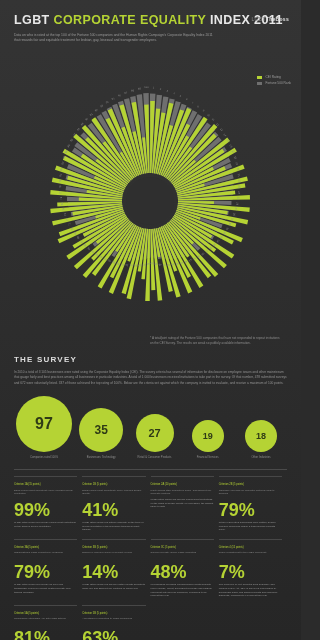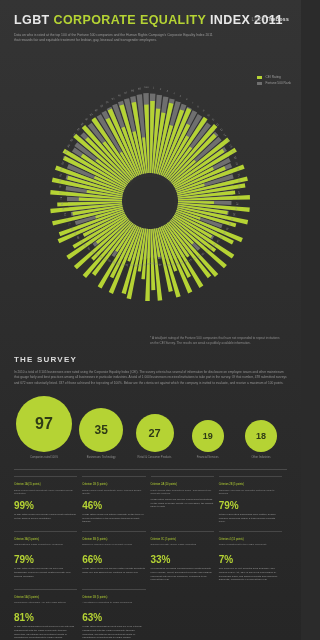--- a/index.html
+++ b/index.html
@@ -33,21 +33,21 @@
   .ball{border-radius:50%;background:#b5d334;color:#2f3b16;display:flex;align-items:center;justify-content:center;font-weight:bold;}
   .cap{font-size:2.7px;color:#8d8d8d;text-align:center;margin-top:4px;line-height:1.4;width:48px;}
 
   .rule{height:1px;background:#4a4a4a;margin:10px 0 6px 0;}
 
   
   .grid{display:flex;flex-wrap:wrap;}
   .cell{width:25%;box-sizing:border-box;padding-right:5px;margin-bottom:7px;}
   .qhead{font-size:2.6px;color:#b5d334;line-height:1.35;margin-bottom:2px;}
   .qtext{font-size:2.5px;color:#8b8b8b;line-height:1.4;min-height:9px;}
-  .pct{font-size:10px;font-weight:bold;color:#b5d334;line-height:1;margin:3px 0 2px 0;}
+  .pct{font-size:18px;font-weight:bold;color:#b5d334;line-height:1;margin:3px 0 2px 0;}
   .ans{font-size:2.5px;color:#9b9b9b;line-height:1.45;}
   .hsep{height:1px;background:#474747;width:100%;margin:0 0 6px 0;}
 </style>
 </head>
 <body>
 
 <div class="page">
 
   <div class="header">
     <div class="title">
@@ -412,21 +412,21 @@
           <div class="hsep"></div>
           <div class="qhead">Criterion 1A (15 points)</div>
           <div class="qtext">Equal employment opportunity policy includes sexual orientation</div>
           <div class="pct">99%</div>
           <div class="ans">of CEI-rated employers provide employment protections on the basis of sexual orientation</div>
         </div>
         <div class="cell">
           <div class="hsep"></div>
           <div class="qhead">Criterion 1B (5 points)</div>
           <div class="qtext">Equal employment opportunity policy includes gender identity</div>
-          <div class="pct">46%</div>
+          <div class="pct">41%</div>
           <div class="ans">of CEI-rated employers further elaborate on the topic of sexual orientation in the workplace through diversity training</div>
         </div>
         <div class="cell">
           <div class="hsep"></div>
           <div class="qhead">Criterion 2A (10 points)</div>
           <div class="qtext">Parity across other benefits for same- and different-sex domestic partners</div>
           <div class="ans">of CEI-rated employers provide employment protections on the basis of gender identity or expression, the highest figure to date</div>
         </div>
         <div class="cell">
           <div class="hsep"></div>
@@ -439,28 +439,28 @@
           <div class="hsep"></div>
           <div class="qhead">Criterion 3A (5 points)</div>
           <div class="qtext">Organizational LGBT competency programs</div>
           <div class="pct">79%</div>
           <div class="ans">of CEI-rated employers provide an open non-transgender employee benefit-related diversity and training programs</div>
         </div>
         <div class="cell">
           <div class="hsep"></div>
           <div class="qhead">Criterion 3B (5 points)</div>
           <div class="qtext">Employee resource group or diversity council</div>
-          <div class="pct">66%</div>
+          <div class="pct">14%</div>
           <div class="ans">of CEI-rated employers provide partner health benefits to same-sex and different-sex partners of employees</div>
         </div>
         <div class="cell">
           <div class="hsep"></div>
           <div class="qhead">Criterion 3C (5 points)</div>
           <div class="qtext">Supplier diversity and/or LGBT marketing</div>
-          <div class="pct">33%</div>
+          <div class="pct">48%</div>
           <div class="ans">of companies providing comprehensive health benefits policy include, report, dependent coverage and LGBTQ-equivalent anti-bullying measures, compared to 88 percent this year</div>
         </div>
         <div class="cell">
           <div class="hsep"></div>
           <div class="qhead">Criterion 4 (15 points)</div>
           <div class="qtext">Public commitment to the LGBT community</div>
           <div class="pct">7%</div>
           <div class="ans">The presence of 'out' favorites such as Disney and Medical Leave Act, 75% of surveyed reps funded by benchmark basis, and shared benefits and insurance discounts, increased to 91 percent this year</div>
         </div>
         <div class="cell">

